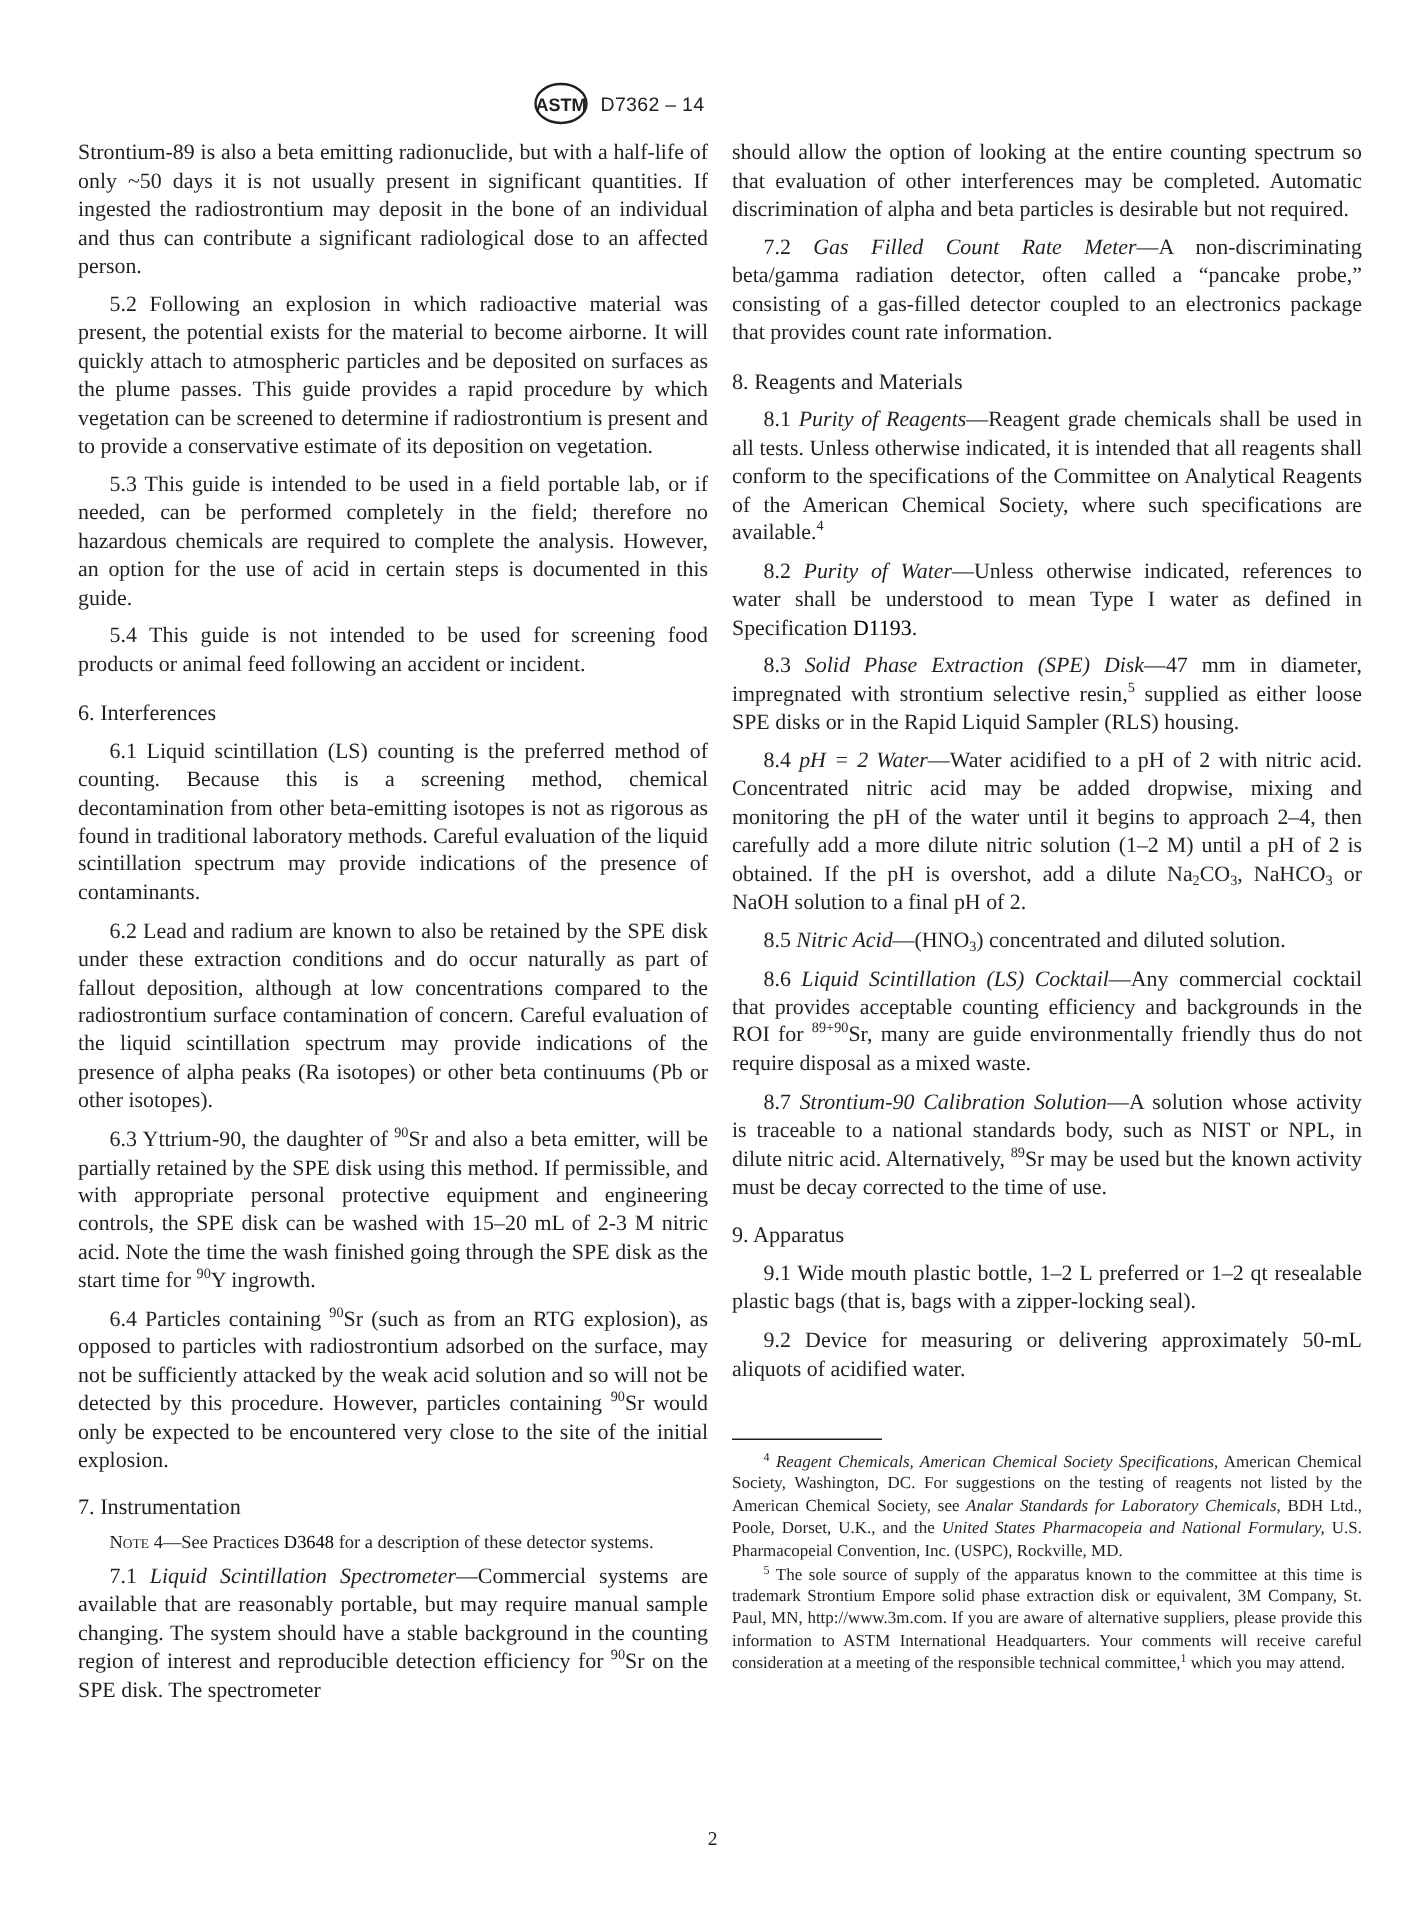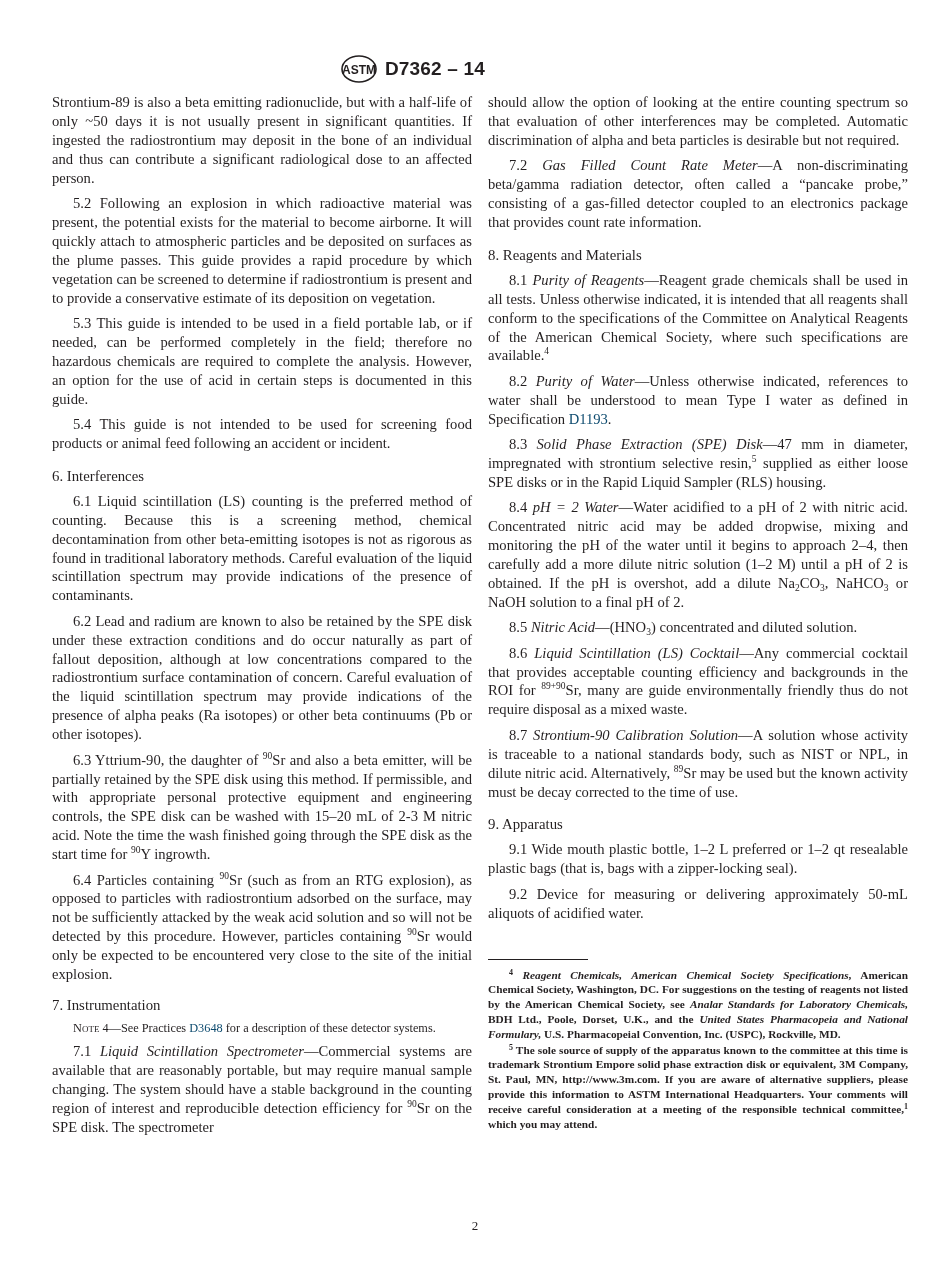--- a/index.html
+++ b/index.html
@@ -1,33 +1,33 @@
 <!DOCTYPE html>
 <html><head>
 <meta charset="utf-8">
 <style>
   html, body { margin: 0; padding: 0; background: #ffffff; }
   body { width: 950px; height: 1272px; position: relative; overflow: hidden;
          font-family: "Liberation Serif", "DejaVu Serif", serif; color: #231f20; }
   .header { position: absolute; top: 54px; left: 0; width: 824px; display: flex; justify-content: center; align-items: center; gap: 6px; }
   .logo { width: 40px; height: 30px; }
-  .doc-id { font-family: "Liberation Sans", "DejaVu Sans", sans-serif; font-weight: bold; font-size: 19px; letter-spacing: 0.2px; }
+  .doc-id { font-family: "Liberation Sans", "DejaVu Sans", sans-serif; font-weight: normal; font-size: 13px; letter-spacing: 0.2px; }
   .col { position: absolute; top: 93px; width: 420px; font-size: 14.6px; line-height: 18.9px; }
   .col-left { left: 52px; }
   .col-right { left: 488px; }
   p { margin: 0 0 6.5px 0; text-align: justify; text-indent: 0; }
   p.ind { text-indent: 21px; }
   h2 { font-size: 14.8px; font-weight: normal; margin: 14px 0 6px 0; line-height: 19px; }
-  .link { color: #0c4a6e; }
+  .link { color: #000000; }
   sup { font-size: 9.5px; line-height: 0; vertical-align: 6px; }
   sub { font-size: 9.5px; line-height: 0; vertical-align: -3px; }
   .note { font-size: 12.3px; line-height: 16px; text-align: justify; text-indent: 21px; margin: 0 0 6px 0; }
   .note .smallcaps { font-variant: small-caps; }
   .fn-rule { width: 100px; border-top: 1px solid #231f20; margin: 36px 0 8px 0; }
-  .fn { font-size: 11.3px; line-height: 14.8px; text-align: justify; text-indent: 21px; margin: 0 0 1px 0; font-weight: bold; }
+  .fn { font-size: 11.3px; line-height: 14.8px; text-align: justify; text-indent: 21px; margin: 0 0 1px 0; }
   .fn sup { font-size: 8px; vertical-align: 4px; }
   .page-num { position: absolute; top: 1218px; left: 0; width: 950px; text-align: center; font-size: 13px; }
 </style>
 </head>
 <body>
 
 <div class="header">
   <svg class="logo" viewBox="0 0 40 30">
     <ellipse cx="20" cy="15" rx="17" ry="13" fill="none" stroke="#231f20" stroke-width="1.6"></ellipse>
     <text x="20" y="20" text-anchor="middle" font-family="Liberation Sans, sans-serif" font-size="12" font-weight="bold" fill="#231f20">ASTM</text>

